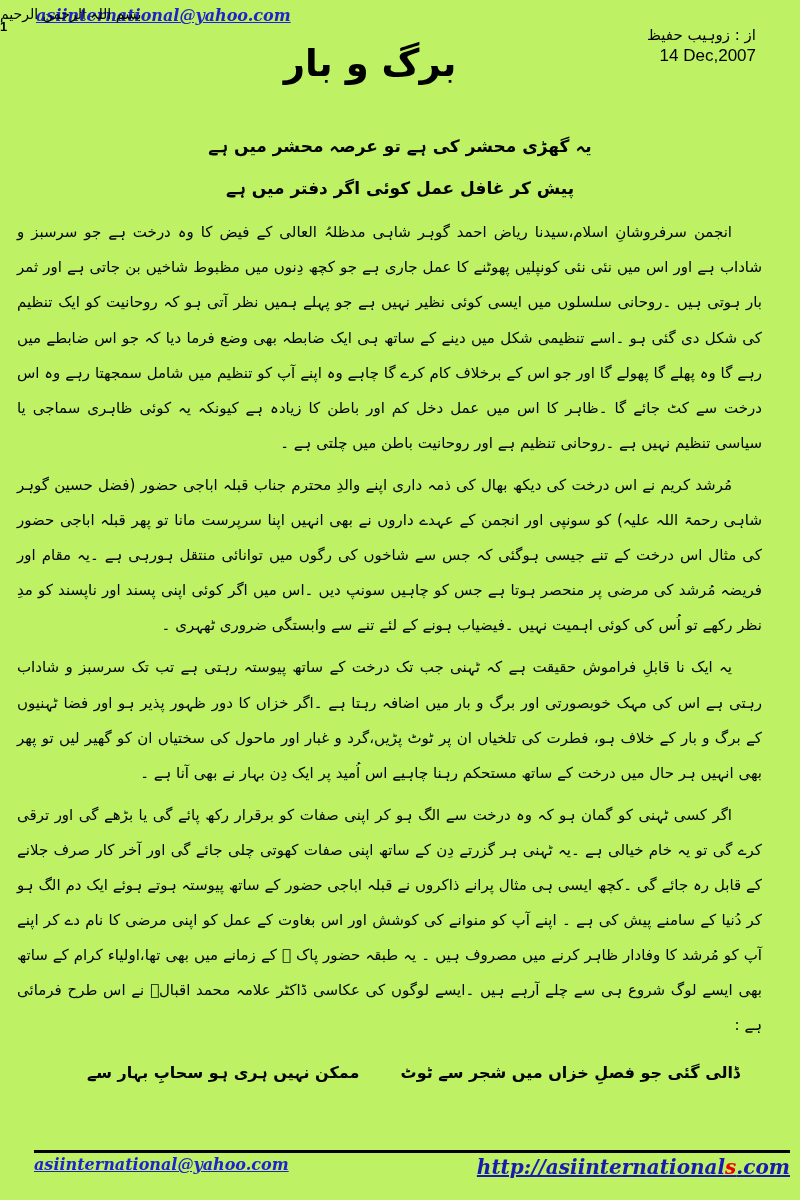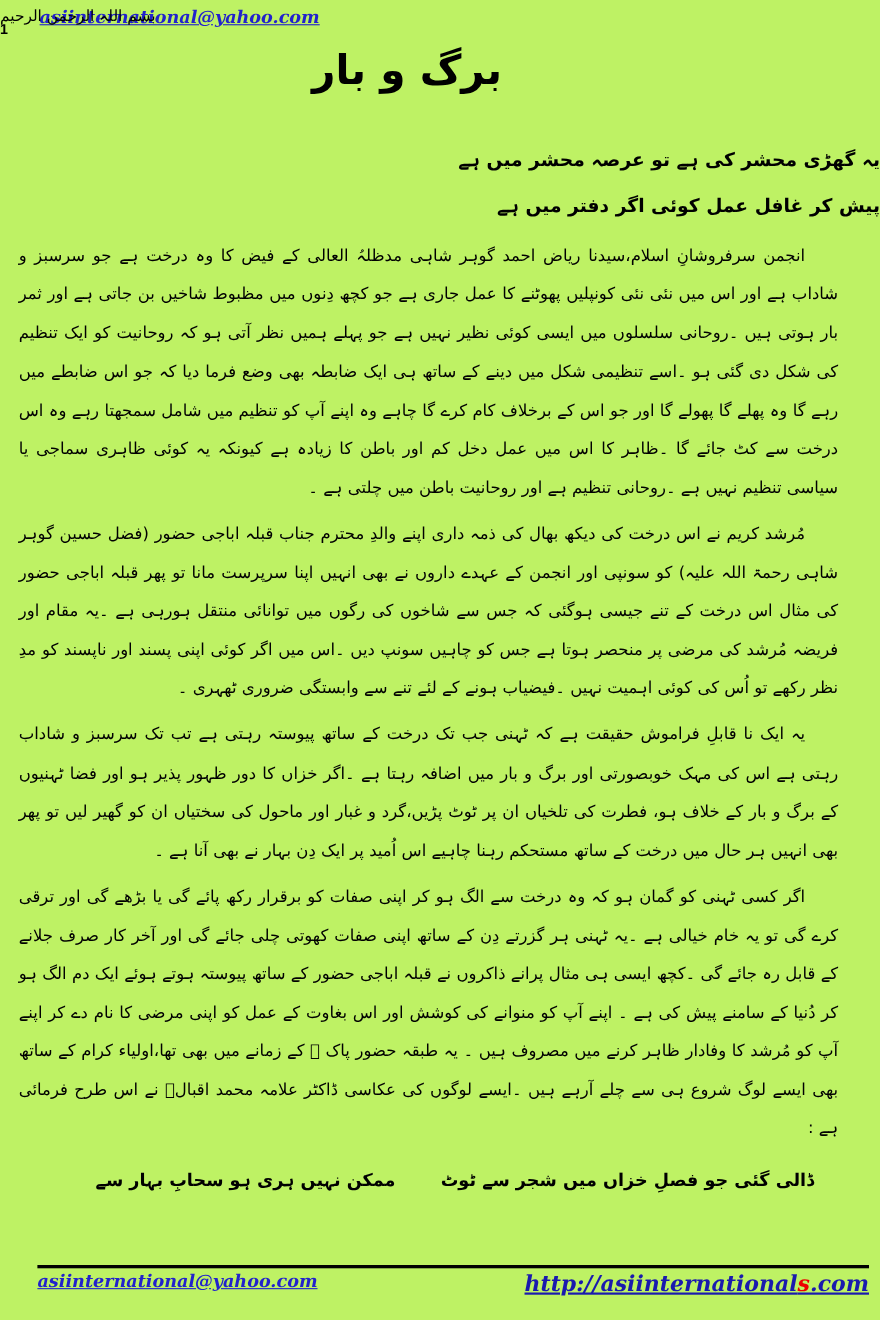--- a/index.html
+++ b/index.html
@@ -42,21 +42,21 @@
     font-family:"Liberation Sans",sans-serif;
   }
   .doc-title{
     position:absolute;left:0;right:60px;top:42px;
     text-align:center;direction:rtl;
     font-size:37px;font-weight:bold;
   }
   
   .opening-verse{
     margin-top:14px;
-    direction:rtl;
+    text-align:center;direction:rtl;
     font-size:17px;font-weight:600;
     line-height:2.45;
   }
   
   .body-text{padding:6px 38px 0 17px;}
   .para{
     direction:rtl;
     text-align:justify;
     text-indent:30px;
     font-size:15px;
@@ -98,20 +98,24 @@
 <div class="page">
 
   <div class="header">
     <a class="email-top" href="#">asiinternational@yahoo.com</a>
 
     <div class="bismillah-wrap">
       <span class="bismillah">بسم اللہ الرحمن الرحیم</span>
       <span class="page-number">1</span>
     </div>
 
+    <div class="byline-block">
+      <span class="byline">از : زوہیب حفیظ</span>
+      <span class="date">14 Dec,2007</span>
+    </div>
 
     <div class="doc-title">برگ و بار</div>
   </div>
 
   <div class="opening-verse">
     <div>یہ گھڑی محشر کی ہے تو عرصہ محشر میں ہے</div>
     <div>پیش کر غافل عمل کوئی اگر دفتر میں ہے</div>
   </div>
 
   <div class="body-text">

